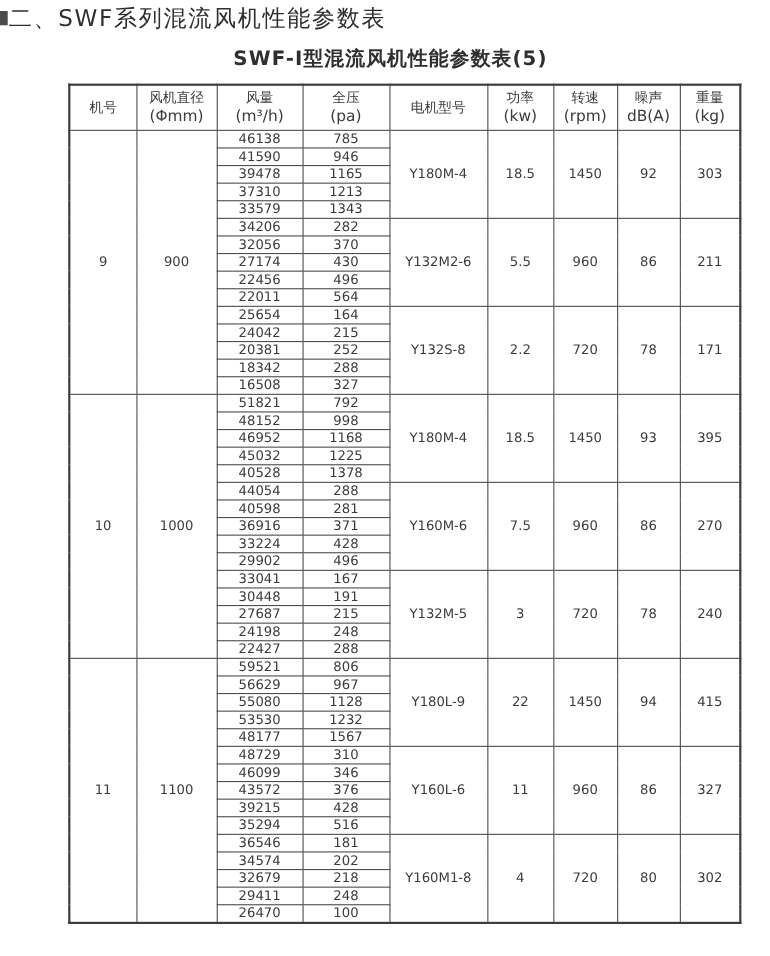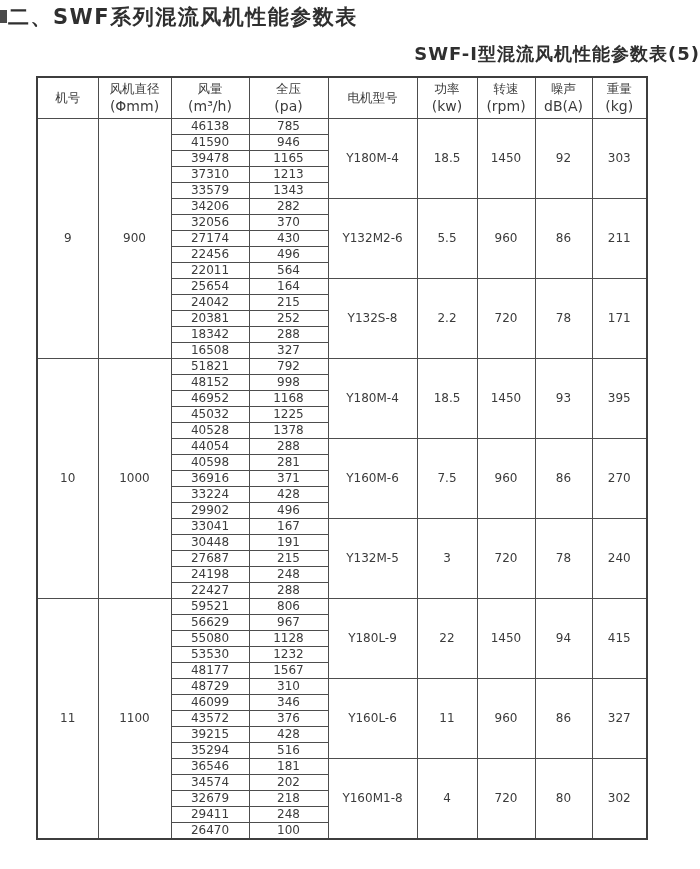--- a/index.html
+++ b/index.html
@@ -6,30 +6,30 @@
   body {
     width:700px; height:869px; background:#ffffff;
     font-family:"DejaVu Sans","Liberation Sans",sans-serif;
     color:#3b3b3b; position:relative; overflow:hidden;
   }
   .scan-artifact {
     position:absolute; left:0; top:10px; width:7px; height:13px;
     background:#4a4a4a;
   }
   .title {
-    font-size:21px; font-weight:bold; color:#2f2f2f;
+    font-size:21px; font-weight:normal; color:#2f2f2f;
     margin:5px 14px 0 8px; letter-spacing:1.5px; line-height:1.2;
   }
   .subtitle {
     font-size:18px; font-weight:bold; color:#2f2f2f;
-    text-align:right; margin:13px 0 0 10px; letter-spacing:1px; line-height:1.2;
+    text-align:center; margin:13px 0 0 10px; letter-spacing:1px; line-height:1.2;
   }
   table.perf {
     border-collapse:collapse; table-layout:fixed;
-    margin:11px 0 0 36px;
+    margin:11px 0 0 62px;
     border:2px solid #3d3d3d;
   }
   table.perf th, table.perf td {
     border:1px solid #4d4d4d;
     text-align:center; vertical-align:middle;
     padding:0; overflow:hidden; white-space:nowrap;
   }
   table.perf th {
     height:40px; font-size:12.5px; font-weight:normal;
     line-height:1.3; color:#3b3b3b;

